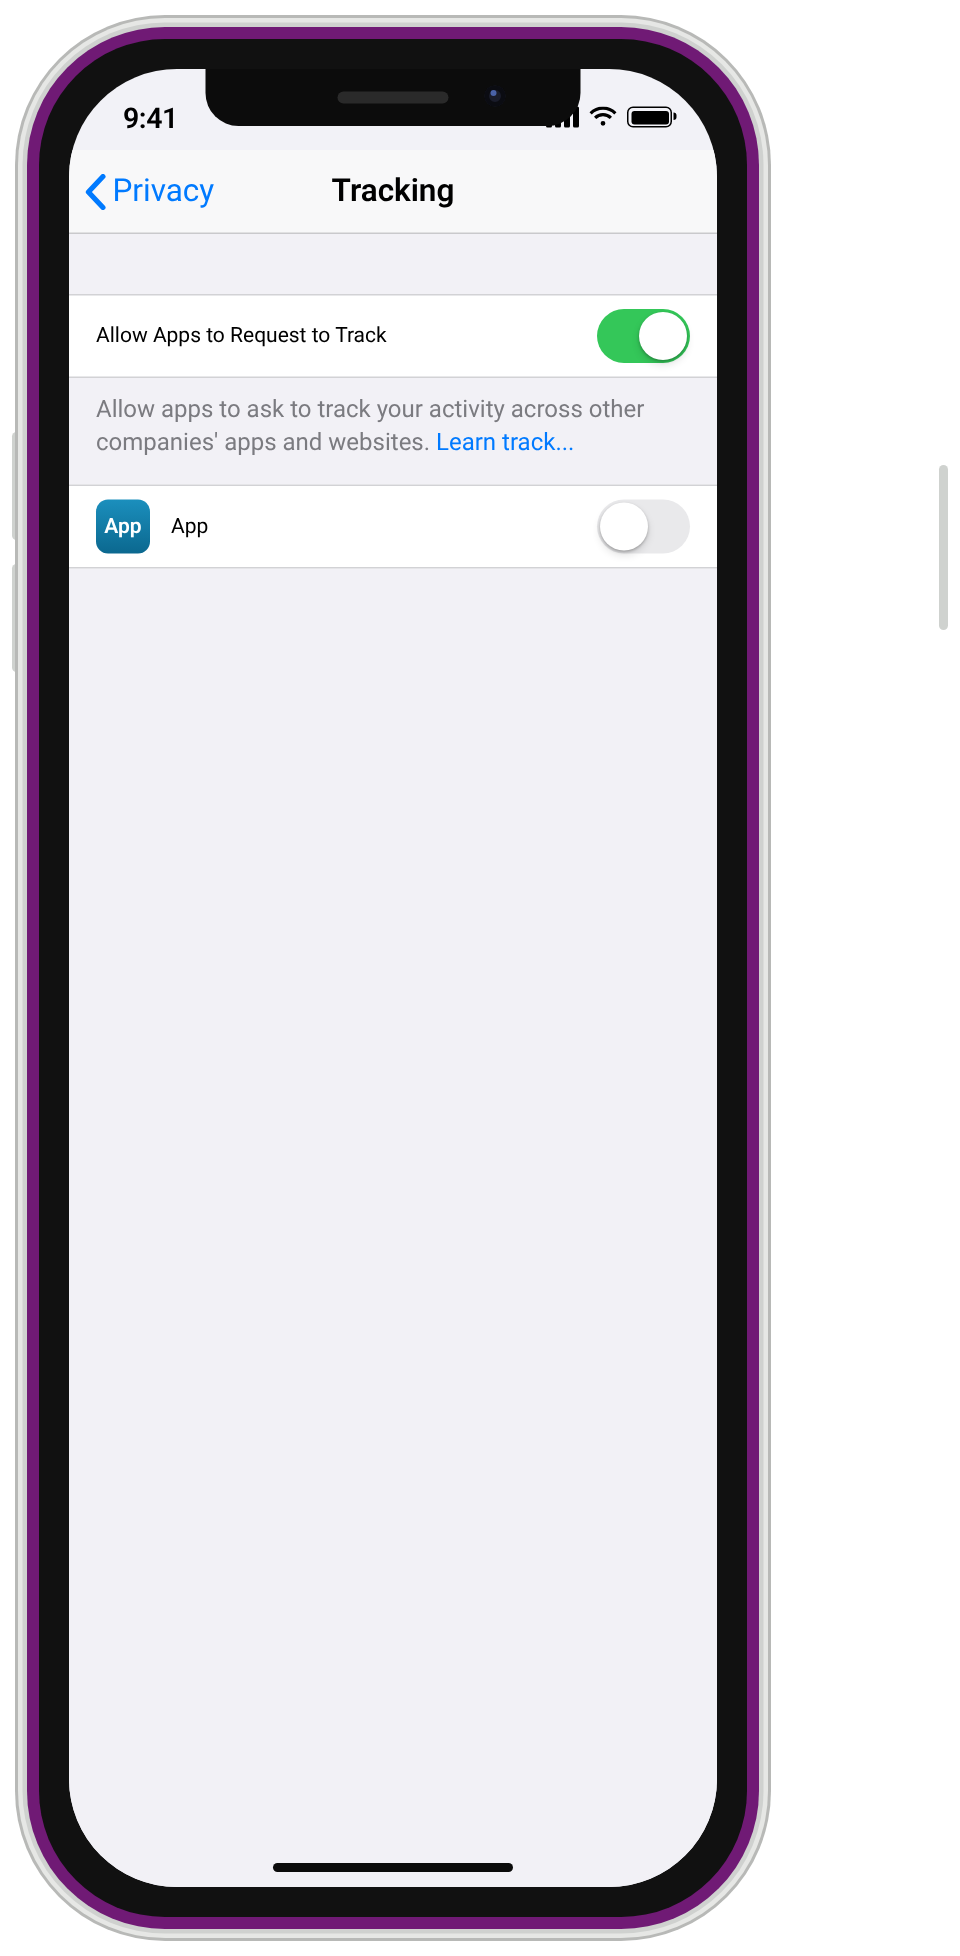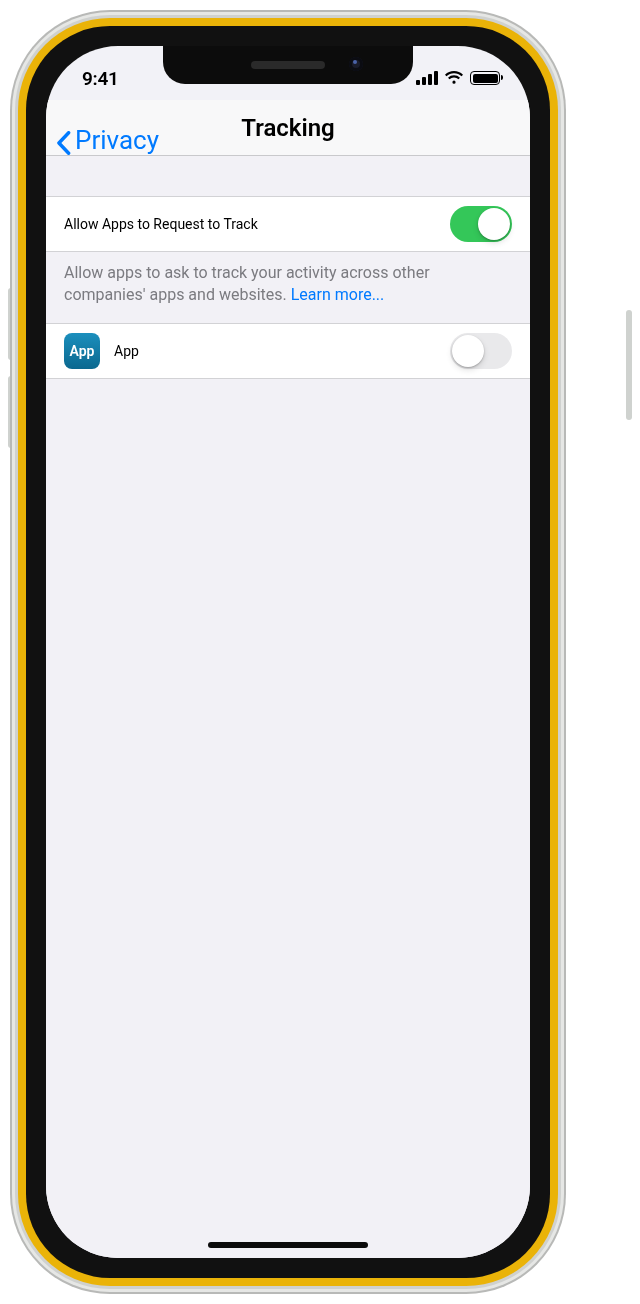--- a/index.html
+++ b/index.html
@@ -1,19 +1,19 @@
 <!DOCTYPE html>
 <html><head>
   <meta charset="utf-8">
   <style>
     * { margin:0; padding:0; box-sizing:border-box; font-family:-apple-system,BlinkMacSystemFont,'Segoe UI',Roboto,Helvetica,Arial,sans-serif; -webkit-font-smoothing:antialiased; }
     body { background:#fff; width:640px; height:1304px; position:relative; overflow:hidden; }
 
     
-    .phone-frame { position:absolute; left:18px; top:18px; width:540px; height:1268px; border-radius:92px; background:#eab308; box-shadow:0 0 0 3px #cfd1cf, 0 0 0 6px #e6e7e5, 0 0 0 8px #b8b9b7; }
+    .phone-frame { position:absolute; left:18px; top:18px; width:488px; height:1268px; border-radius:92px; background:#701a75; box-shadow:0 0 0 3px #cfd1cf, 0 0 0 6px #e6e7e5, 0 0 0 8px #b8b9b7; }
     .phone-inner { position:absolute; left:8px; top:8px; right:8px; bottom:8px; border-radius:84px; background:#111; }
 
     
     .side-btn { position:absolute; background:#cfd2cf; border-radius:3px; }
     .side-mute { left:10px; top:208px; width:6px; height:42px; }
     .side-vol1 { left:8px; top:288px; width:6px; height:72px; }
     .side-vol2 { left:8px; top:376px; width:6px; height:72px; }
     .side-power { right:8px; top:310px; width:6px; height:110px; }
 
     
@@ -32,23 +32,23 @@
     .signal-bars { display:flex; align-items:flex-end; gap:2px; height:14px; }
     .signal-bars span { width:4px; background:#000; border-radius:1px; display:block; }
     .signal-bars span:nth-child(1){height:5px;} .signal-bars span:nth-child(2){height:8px;} .signal-bars span:nth-child(3){height:11px;} .signal-bars span:nth-child(4){height:14px;}
     .wifi-icon { width:20px; height:14px; }
     .battery { width:30px; height:14px; border:1.5px solid #000; border-radius:4px; position:relative; }
     .battery::after { content:""; position:absolute; right:-4px; top:3px; width:2.5px; height:5px; background:#000; border-radius:0 2px 2px 0; }
     .battery-fill { position:absolute; left:1.5px; top:1.5px; bottom:1.5px; right:1.5px; background:#000; border-radius:2px; }
 
     
     .nav-bar { position:absolute; top:54px; left:0; right:0; height:56px; background:#f8f8f9; border-bottom:1px solid #c9c9cc; display:flex; align-items:center; justify-content:center; padding:0 14px; }
-    .nav-back { position:absolute; left:10px; top:0; bottom:0; display:flex; align-items:flex-end; gap:4px; color:#007aff; font-size:26px; }
+    .nav-back { position:absolute; left:10px; top:0; bottom:0; display:flex; align-items:center; gap:4px; color:#007aff; font-size:21px; }
     .nav-back svg { width:15px; height:24px; }
-    .nav-title { font-size:24px; font-weight:600; color:#000; }
+    .nav-title { font-size:21px; font-weight:600; color:#000; }
 
     
     .content { position:absolute; top:110px; left:0; right:0; bottom:0; background:#f2f1f6; }
     .group-spacer { height:40px; }
 
     
     .row { background:#fff; height:56px; display:flex; align-items:center; padding:0 18px; border-top:0.6px solid #d2d2d5; border-bottom:0.6px solid #d2d2d5; }
     .row-label { flex:1; font-size:14px; color:#000; }
 
     
@@ -118,21 +118,21 @@
         <div class="group-spacer"></div>
 
         <div class="row">
           <div class="row-label">Allow Apps to Request to Track</div>
           <div class="toggle on">
             <div class="knob"></div>
           </div>
         </div>
 
         <div class="footer-text">
-          <span>Allow apps to ask to track your activity across other companies' apps and websites. </span><a href="#">Learn more...</a>
+          <span>Allow apps to ask to track your activity across other companies' apps and websites. </span><a href="#">Learn track...</a>
         </div>
 
         <div id="apps-container">
             <div class="row">
               <div class="app-icon">App</div>
               <div class="row-label">App</div>
               <div class="toggle off">
                 <div class="knob"></div>
               </div>
             </div>

